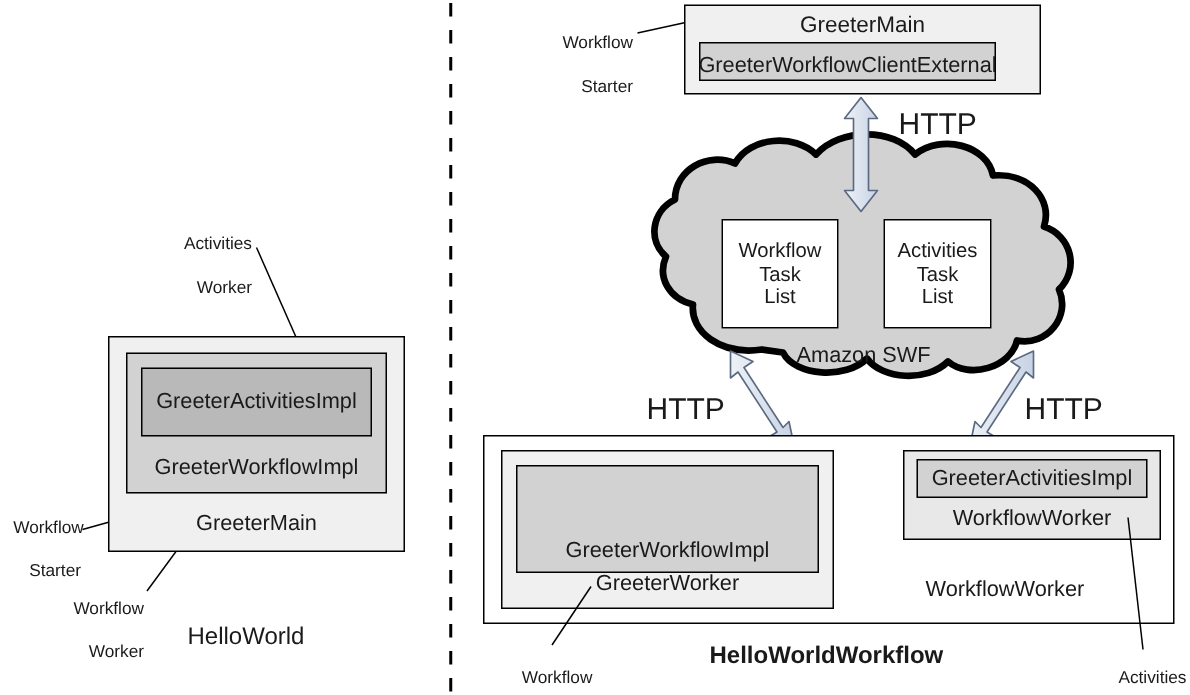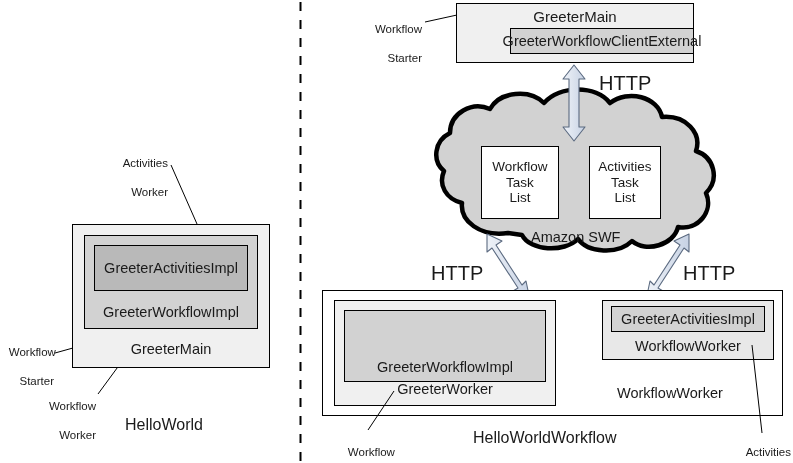--- a/index.html
+++ b/index.html
@@ -131,21 +131,21 @@
 
   <div class="note right" style="left:362px;top:8px;width:60px;">
     <span>Workflow</span><br>
     <span>Starter</span>
   </div>
 
   <div class="box lvl-outer" style="left:456px;top:3px;width:238px;height:60px;justify-content:flex-start;">
     <div class="box-label tl" style="margin-top:4px;">GreeterMain</div>
   </div>
 
-  <div class="box lvl-mid" style="left:466px;top:28px;width:184px;height:26px;justify-content:center;margin-left:44px;">
+  <div class="box lvl-mid" style="left:466px;top:28px;width:198px;height:26px;justify-content:flex-end;">
     <div class="box-label">GreeterWorkflowClientExternal</div>
   </div>
 
   <svg class="abs" style="left:430px;top:95px;width:290px;height:165px;">
     <path d="
         M 78 138
         C 50 142, 30 126, 32 108
         C 16 104, 8 90, 14 76
         C 2 66, 4 46, 20 38
         C 20 18, 42 6, 60 14
@@ -228,15 +228,15 @@
   <div class="note center" style="left:330px;top:431px;width:70px;">
     <span>Workflow</span><br>
     
   </div>
 
   <div class="note right" style="left:722px;top:431px;width:69px;">
     <span>Activities</span><br>
     
   </div>
 
-  <div class="caption" style="left:473px;top:429px;">HelloWorldWorkflow</div>
+  <div class="caption" style="left:473px;top:429px;font-weight:bold;">HelloWorldWorkflow</div>
 
 </div>
 
 </body></html>

